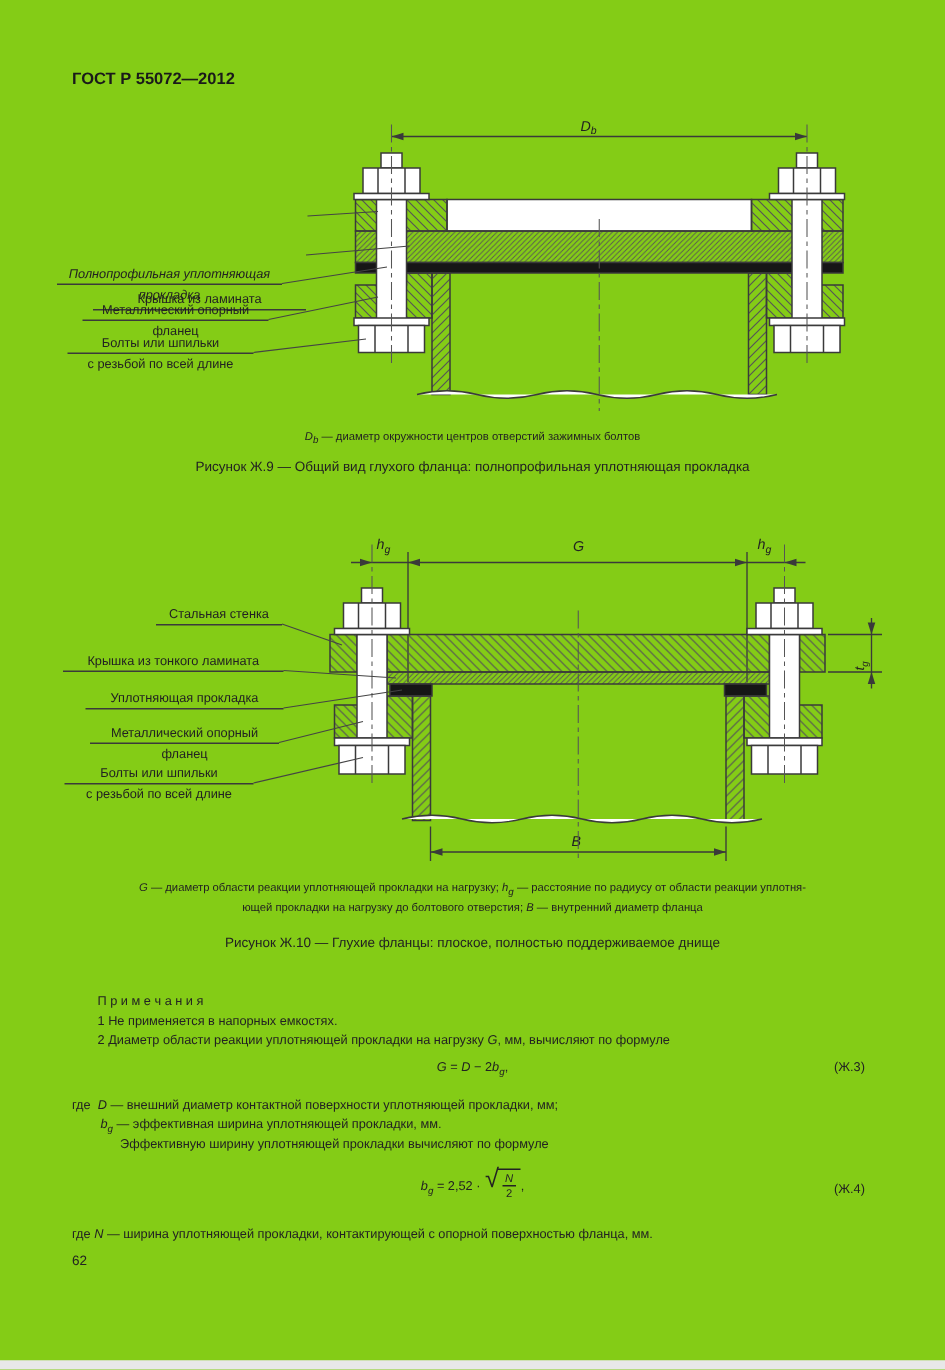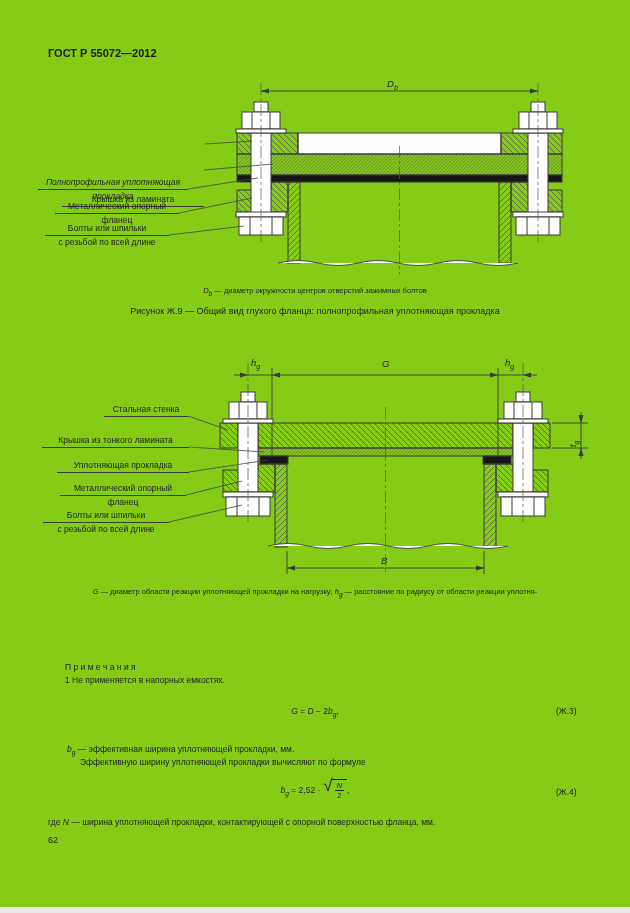--- a/index.html
+++ b/index.html
@@ -229,30 +229,38 @@
     <div class="u">Металлический опорный</div>
     <div>фланец</div>
   </div>
   <div class="co2" style="left:43px;top:509px;width:126px;">
     <div class="u">Болты или шпильки</div>
     <div>с резьбой по всей длине</div>
   </div>
 
   <div class="legend" style="left:30px;top:585px;width:570px;">
     <div><span class="v">G</span><span> — диаметр области реакции уплотняющей прокладки на нагрузку; </span><span class="v">h</span><sub class="v">g</sub><span> — расстояние по радиусу от области реакции уплотня-</span></div>
-  </div>
+    <div><span>ющей прокладки на нагрузку до болтового отверстия; </span><span class="v">B</span><span> — внутренний диаметр фланца</span></div>
+  </div>
+  <div class="caption" style="left:30px;top:623px;width:570px;">Рисунок Ж.10 — Глухие фланцы: плоское, полностью поддерживаемое днище</div>
 
   <div class="body-t" style="left:65px;top:661px;">П р и м е ч а н и я</div>
   <div class="body-t" style="left:65px;top:674px;">1 Не применяется в напорных емкостях.</div>
+  <div class="body-t" style="left:65px;top:687px;">
+    <span>2 Диаметр области реакции уплотняющей прокладки на нагрузку </span><span class="v">G</span><span>, мм, вычисляют по формуле</span>
+  </div>
 
   <div class="frow" style="top:706px;">
     <span class="v">G</span><span> = </span><span class="v">D</span><span> − 2</span><span class="v">b</span><sub class="v">g</sub><span>,</span>
   </div>
   <div class="fnum" style="left:556px;top:706px;">(Ж.3)</div>
 
+  <div class="body-t" style="left:48px;top:730px;">
+    <span>где</span>&nbsp;&nbsp;<span class="v">D</span><span> — внешний диаметр контактной поверхности уплотняющей прокладки, мм;</span>
+  </div>
   <div class="body-t" style="left:67px;top:743px;">
     <span class="v">b</span><sub class="v">g</sub><span> — эффективная ширина уплотняющей прокладки, мм.</span>
   </div>
   <div class="body-t" style="left:80px;top:756px;">Эффективную ширину уплотняющей прокладки вычисляют по формуле</div>
 
   <div class="frow" style="top:779px;">
     <span class="feq">
       <span><span class="v">b</span><sub class="v">g</sub><span> = 2,52 ·</span></span>
       <span class="sqrt">
         <span class="rad">√</span>

